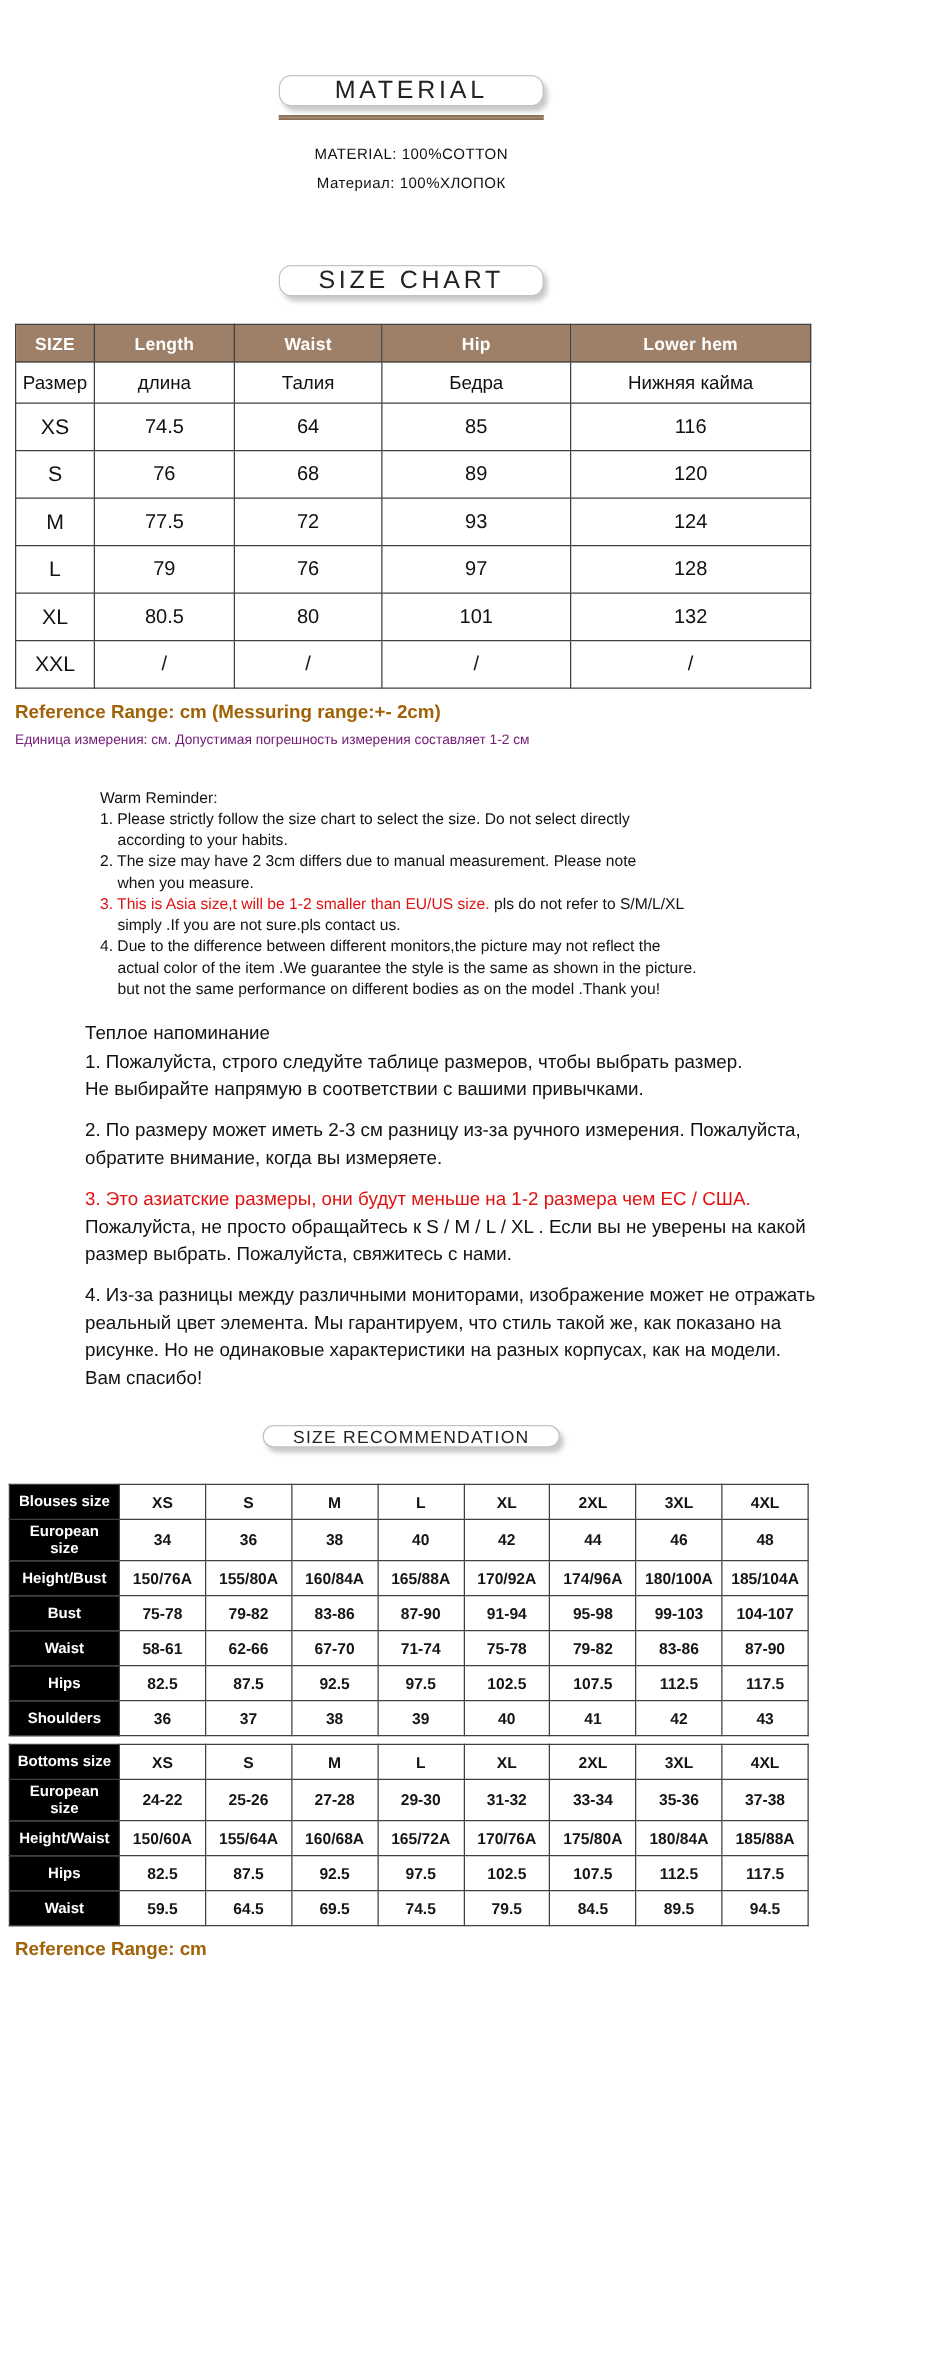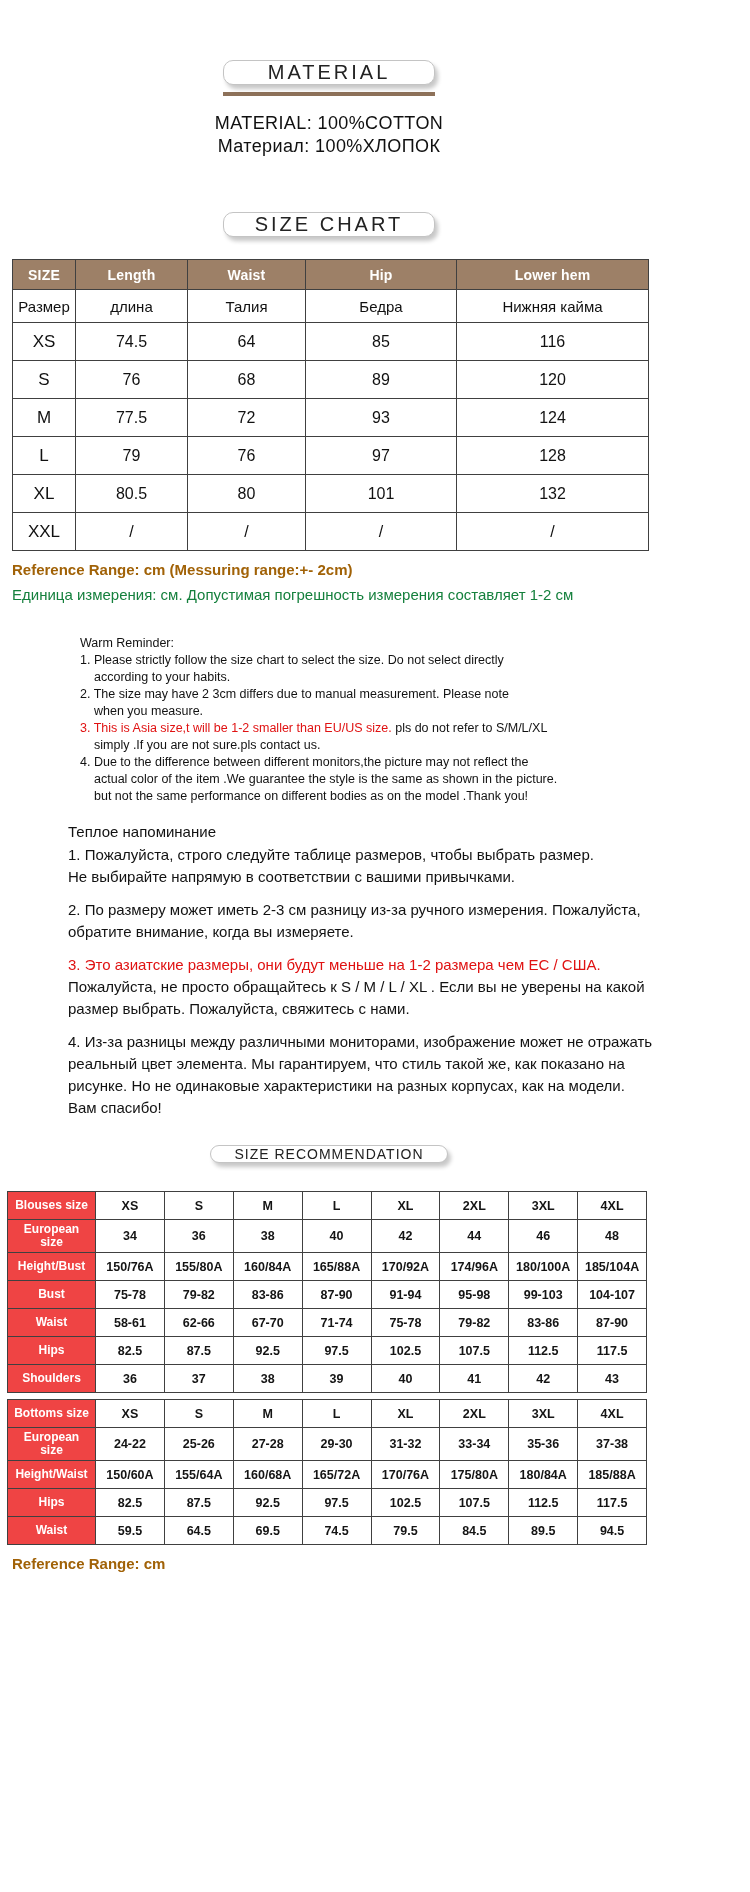--- a/index.html
+++ b/index.html
@@ -31,61 +31,61 @@
 
   .double-rule {
     width: 212px; height: 3px;
     border-top: 2px solid #8d7159;
     border-bottom: 2px solid #8d7159;
     margin: 7px auto 0;
   }
 
   .sec-material { padding-top: 60px; }
   .mat-lines { margin-top: 16px; }
-  .mat-line { font-size: 18px; line-height: 23px; letter-spacing: 0.4px; color: #101010; }
+  .mat-line { font-size: 12px; line-height: 23px; letter-spacing: 0.4px; color: #101010; }
 
   .sc-title-wrap { margin-top: 54px; }
 
   table { border-collapse: collapse; }
   .size-table { width: 636px; table-layout: fixed; margin: 22px 0 0 2px; }
   .size-table th, .size-table td {
     border: 1px solid #404040;
     text-align: center; vertical-align: middle; padding: 0;
   }
   .size-table thead tr.hdr-en th {
     background: #9d8067; color: #ffffff;
     font-weight: bold; font-size: 14px; height: 30px; letter-spacing: 0.2px;
   }
   .size-table thead tr.hdr-ru td { font-size: 15px; height: 33px; color: #111; font-weight: normal; }
   .size-table tbody tr { height: 38px; }
   .size-table tbody th { font-weight: normal; font-size: 17px; color: #111; }
   .size-table tbody td { font-size: 16px; color: #111; }
 
   .note-bold { font-weight: bold; font-size: 15px; margin: 10px 0 0 2px; color: #a16207; }
-  .note-ru { font-size: 15px; margin: 8px 0 0 2px; color: #15803d; }
+  .note-ru { font-size: 11px; margin: 8px 0 0 2px; color: #701a75; }
 
   .reminder-en { margin: 32px 0 0 70px; width: 566px; font-size: 12.5px; line-height: 17px; color: #121212; }
   .reminder-en p { margin: 0; padding-left: 14px; text-indent: -14px; white-space: pre-line; }
   .reminder-en p.rm-title { padding-left: 0; text-indent: 0; }
 
   .reminder-ru { margin: 16px 0 0 58px; width: 592px; font-size: 15px; line-height: 22px; color: #121212; }
   .reminder-ru p { margin: 0 0 11px 0; white-space: pre-line; }
   .reminder-ru p.rm-title { margin-bottom: 1px; }
 
   .red { color: #e01212; }
 
   .rec-title-wrap { margin-top: 26px; }
 
   .rec-table { width: 640px; table-layout: fixed; margin-left: -3px; }
   .rec-table th, .rec-table td {
     border: 1px solid #404040;
     text-align: center; vertical-align: middle;
   }
   .rec-table th {
-    background: #ef4444; color: #ffffff;
+    background: #000000; color: #ffffff;
     font-size: 12px; font-weight: bold; line-height: 13px;
     padding: 3px 5px; height: 28px; white-space: pre-line;
   }
   .rec-table td { font-size: 12.5px; font-weight: 600; color: #141414; height: 28px; padding: 2px 1px; }
   .rec-table.t1 { margin-top: 28px; }
   .rec-table.t2 { margin-top: 6px; }
   .note-bottom { margin-top: 10px; }
 </style>
 </head>
 <body>

